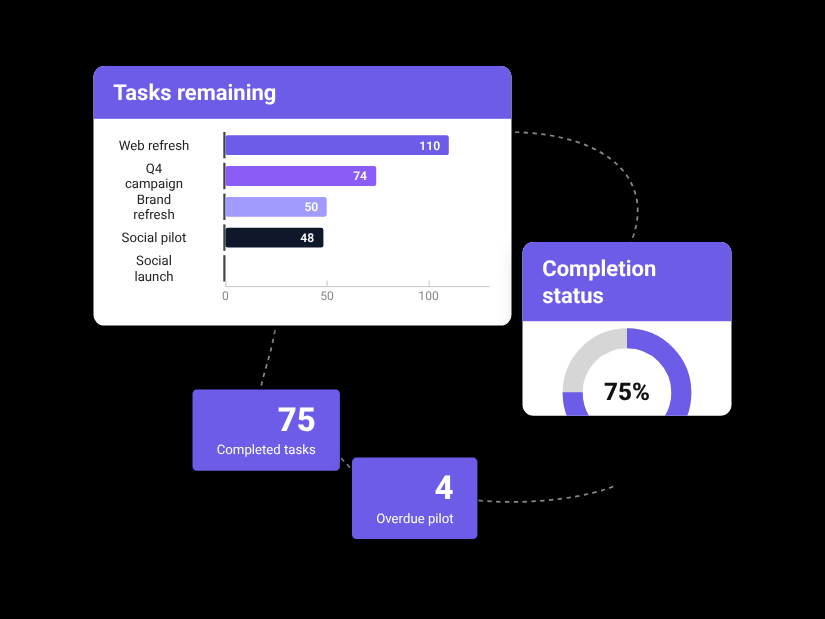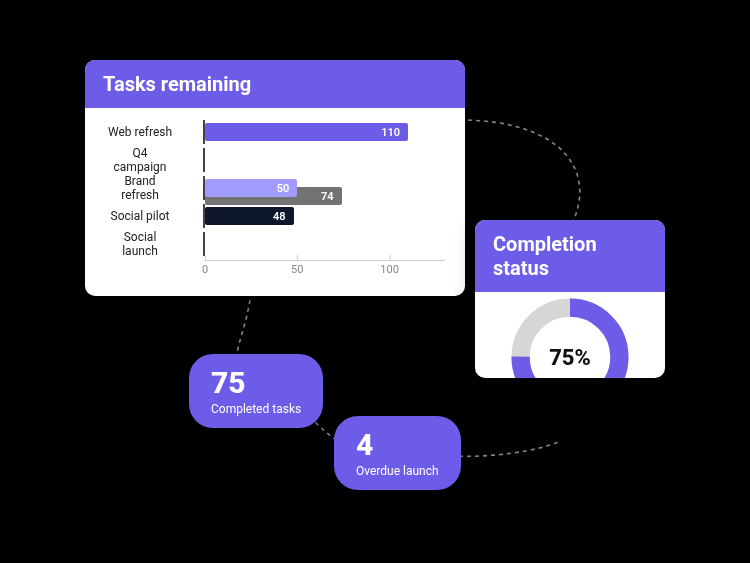--- a/index.html
+++ b/index.html
@@ -44,25 +44,24 @@
   .status-body { display:flex; align-items:flex-start; justify-content:center; height: calc(100% - 44px); }
   .donut { position: relative; width: 130px; height: 130px; }
   .donut svg { width: 130px; height: 130px; transform: rotate(-90deg); }
   .donut-label { position:absolute; inset:0; display:flex; align-items:center; justify-content:center; font-size: 22px; font-weight: 800; color:#111; }
 
   
   .chip {
     position: absolute;
     background: #6c5ce7;
     color: #fff;
-    border-radius: 24px;
+    border-radius: 4px;
     padding: 14px 22px 12px;
-    text-align: left;
+    text-align: right;
     box-shadow: 0 6px 18px rgba(0,0,0,0.35);
-    margin-left: 14px;
   }
   .chip .big { font-size: 30px; font-weight: 800; line-height: 1; }
   .chip .sub { font-size: 12px; margin-top: 4px; }
   .chip-completed { left: 175px; top: 354px; }
   .chip-overdue   { left: 320px; top: 416px; }
 
   .connectors { position:absolute; left:0; top:0; width:750px; height:563px; pointer-events:none; }
 </style>
 </head>
 <body>
@@ -84,21 +83,21 @@
             <div class="row-label">Web refresh</div>
             <div class="axis-line"></div>
             <div class="bar-track">
               <div class="bar" style="width:84.61538461538461%;background:#6c5ce7;">110</div>
             </div>
           </div>
           <div class="row">
             <div class="row-label">Q4 campaign</div>
             <div class="axis-line"></div>
             <div class="bar-track">
-              <div class="bar" style="width:56.92307692307692%;background:#737373;margin-top:36px;">74</div>
+              <div class="bar" style="width:56.92307692307692%;background:#8b5cf6;">74</div>
             </div>
           </div>
           <div class="row">
             <div class="row-label">Brand refresh</div>
             <div class="axis-line"></div>
             <div class="bar-track">
               <div class="bar" style="width:38.46153846153847%;background:#a29bfe;">50</div>
             </div>
           </div>
           <div class="row">
@@ -143,16 +142,16 @@
     </div>
   </div>
 
   <div class="chip chip-completed">
     <div class="big">75</div>
     <div class="sub">Completed tasks</div>
   </div>
 
   <div class="chip chip-overdue">
     <div class="big">4</div>
-    <div class="sub">Overdue launch</div>
+    <div class="sub">Overdue pilot</div>
   </div>
 
 </div>
 
 </body></html>

